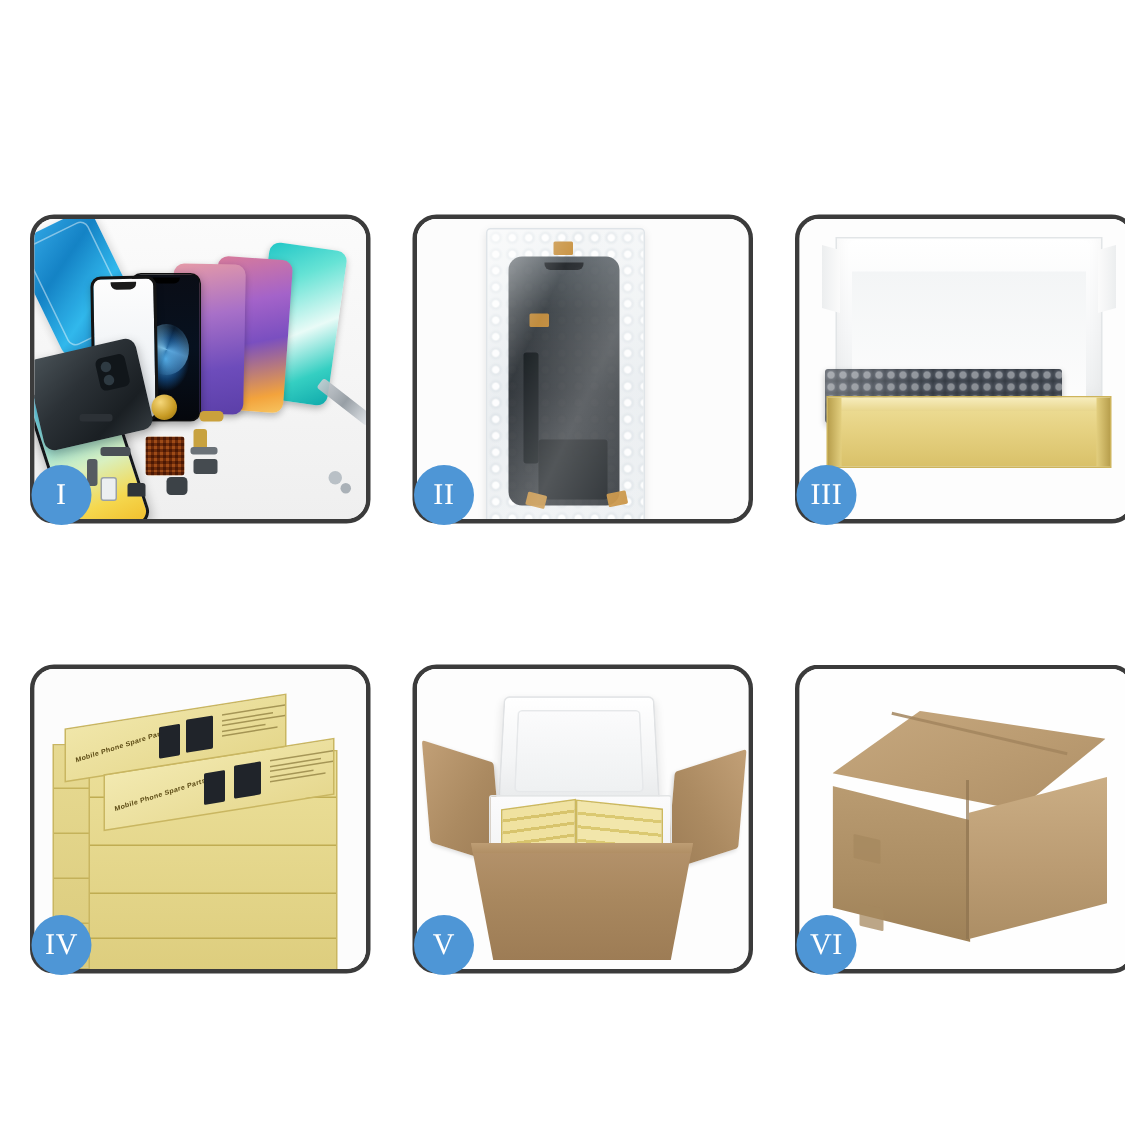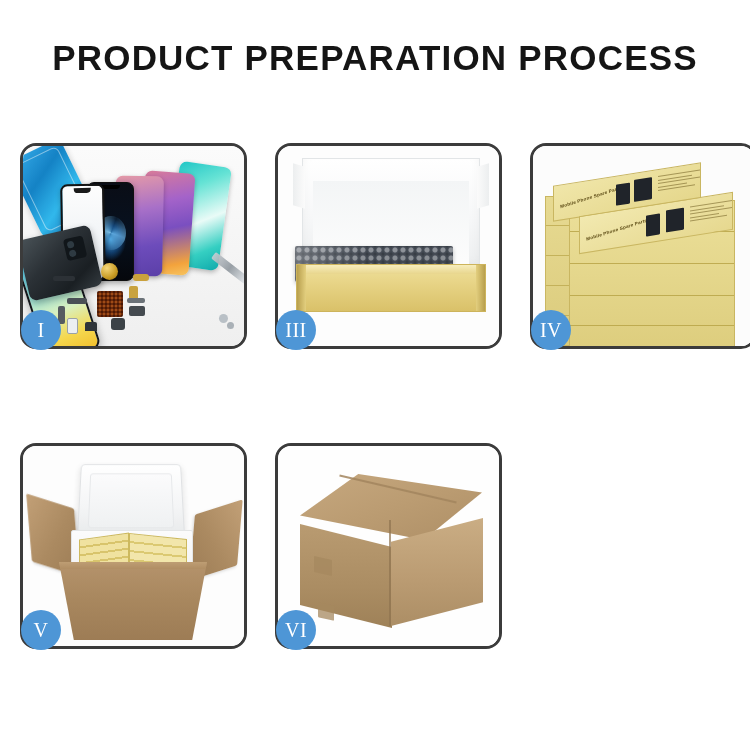--- a/index.html
+++ b/index.html
@@ -307,21 +307,20 @@
   .c-tape.t1{left:36px;top:112px;width:18px;height:16px;transform:skewY(13deg);}
   .c-tape.t2{left:40px;top:158px;width:16px;height:15px;transform:skewY(13deg);}
   .c-edge{position:absolute;left:111px;top:74px;width:2px;height:106px;background:#8f7450;opacity:.7;}
 </style>
 </head>
 <body>
 
 <div class="page">
 
   <div class="header">
-    <h1 class="title">PRODUCT PREPARATION PROCESS</h1>
   </div>
 
   <div class="grid">
 
     <div class="panel p1">
       <div class="panel-inner">
         <div class="scene">
           <div class="adh"></div>
           <div class="ph ph-a"></div>
           <div class="ph ph-b"></div>
@@ -352,20 +351,37 @@
           <div class="prt s8"></div>
           <div class="prt s9"></div>
           <div class="prt s10"></div>
           <div class="prt s11"></div>
           <div class="prt s12"></div>
         </div>
       </div>
       <div class="badge">I</div>
     </div>
 
+    <div class="panel p2">
+      <div class="panel-inner">
+        <div class="scene">
+          <div class="bubbag">
+            <div class="screen-in"></div>
+            <div class="flex1"></div>
+            <div class="flex2"></div>
+            <div class="tape t1"></div>
+            <div class="tape t2"></div>
+            <div class="tape t3"></div>
+            <div class="tape t4"></div>
+            <div class="bubgloss"></div>
+          </div>
+        </div>
+      </div>
+      <div class="badge">II</div>
+    </div>
 
     <div class="panel p3">
       <div class="panel-inner">
         <div class="scene">
           <div class="lid">
             <div class="flapL"></div>
             <div class="flapR"></div>
             <div class="lid-inner"></div>
           </div>
           <div class="bubfill"></div>

